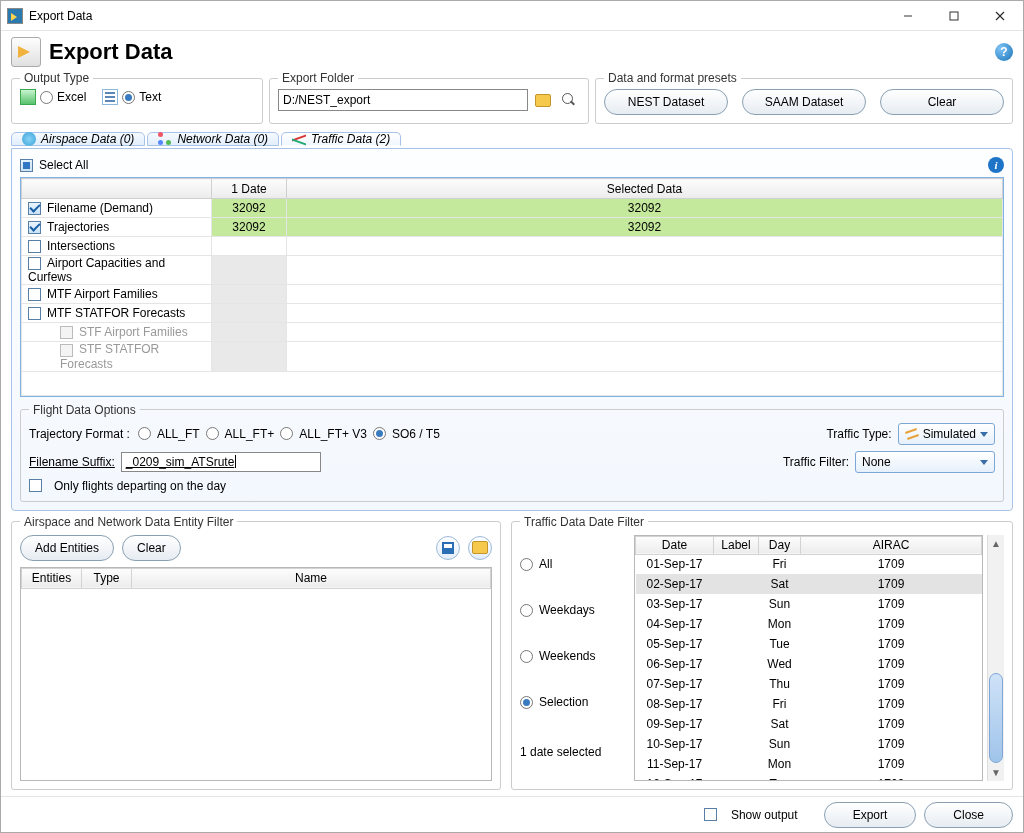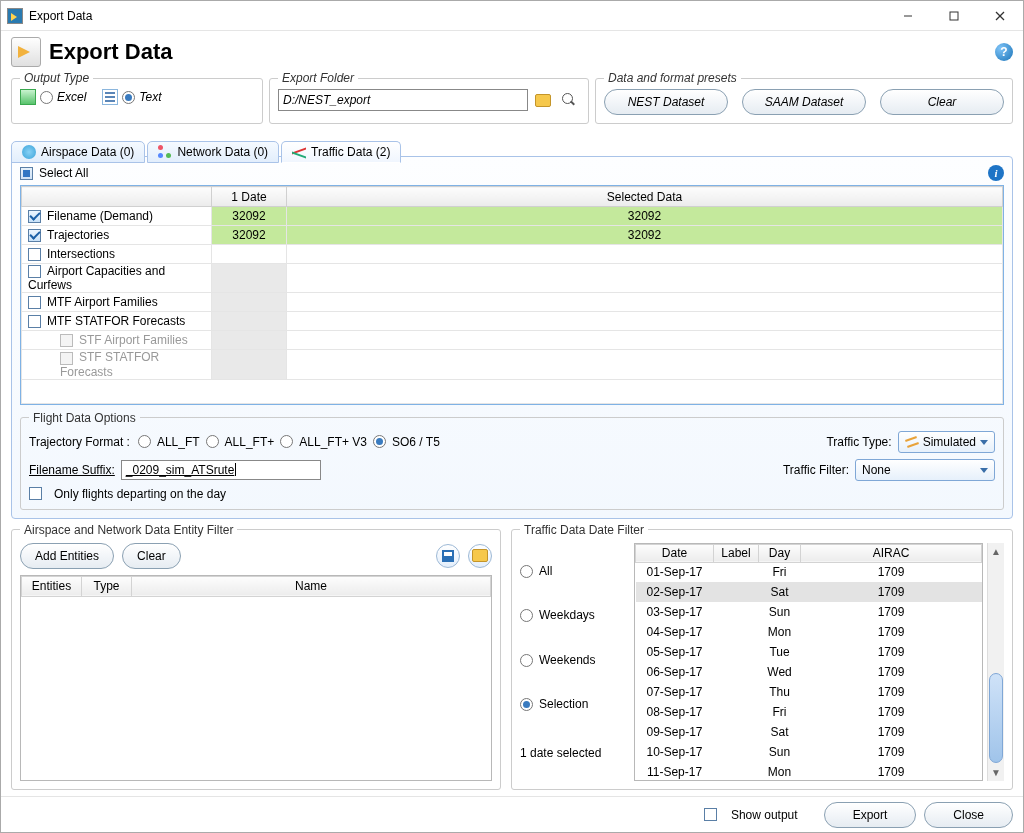--- a/index.html
+++ b/index.html
@@ -10,21 +10,21 @@
   .titlebar .ticon::after{content:"";position:absolute;left:3px;top:4px;width:0;height:0;border-top:4px solid transparent;border-bottom:4px solid transparent;border-left:6px solid #ffd24d;}
   .titlebar .title { flex:1; }
   .winbtns { display:flex; }
   .winbtn { width:46px;height:30px;display:flex;align-items:center;justify-content:center;color:#333;}
   .header { padding:6px 10px 4px 10px; display:flex; align-items:center; gap:8px;}
   .bigicon { width:30px;height:30px;background:linear-gradient(#fefefe,#e0e0e0);border:1px solid #aaa;border-radius:3px;position:relative;}
   .bigicon::after{content:"";position:absolute;left:6px;top:8px;width:0;height:0;border-top:6px solid transparent;border-bottom:6px solid transparent;border-left:12px solid #f2b23e;}
   .h1 { font-size:22px; font-weight:bold; font-family:Verdana, sans-serif;}
   .helpbtn { margin-left:auto; width:18px;height:18px;border-radius:50%;background:radial-gradient(circle at 30% 30%,#7ec3f7,#1b74b8);color:#fff;display:flex;align-items:center;justify-content:center;font-weight:bold;font-size:12px;}
   .content { flex:1; padding:0 10px 6px 10px; display:flex; flex-direction:column; gap:4px; overflow:hidden;}
-  .row1 { display:flex; gap:6px;font-style:italic; }
+  .row1 { display:flex; gap:6px; }
   fieldset { border:1px solid #ccc; border-radius:3px; padding:6px 8px 8px 8px; margin:0;}
   legend { padding:0 4px; color:#333;}
   .fs-output { width:252px; }
   .fs-export { width:320px; }
   .fs-presets { flex:1; }
   .otbody { display:flex; align-items:center; gap:4px; margin-top:-2px;}
   .miniic { width:16px;height:16px;display:inline-block;}
   .ic-excel{background:linear-gradient(#c8f3cf,#58c36c);border:1px solid #3aa84f;}
   .ic-text{background:#fff;border:1px solid #8bb6dd;position:relative;}
   .ic-text::after{content:"";position:absolute;left:2px;top:2px;right:2px;height:2px;background:#5a86b8;box-shadow:0 4px 0 #5a86b8,0 8px 0 #5a86b8;}
@@ -34,21 +34,21 @@
   .textinput{flex:1;height:22px;border:1px solid #888;background:#fff;padding:0 4px;display:flex;align-items:center;}
   .iconbtn{width:22px;height:22px;display:inline-flex;align-items:center;justify-content:center;}
   .ic-folder{width:16px;height:13px;background:#f6c84c;border:1px solid #c4952a;border-radius:2px;position:relative;}
   .ic-search{width:14px;height:14px;position:relative;}
   .ic-search::before{content:"";position:absolute;width:9px;height:9px;border:1.5px solid #555;border-radius:50%;left:0;top:0;}
   .ic-search::after{content:"";position:absolute;width:5px;height:2px;background:#555;transform:rotate(45deg);left:8px;top:9px;}
   .btn { height:26px; padding:0 14px; border:1px solid #8aa0b2; border-radius:13px; background:linear-gradient(#fff,#e6ecf2); display:inline-flex; align-items:center; justify-content:center; cursor:default;}
   .presetbody{display:flex;gap:14px;margin-top:-2px;}
   .presetbody .btn{flex:1;}
   .tabs { display:flex; align-items:flex-end; gap:2px; margin-top:2px;}
-  .tab { height:22px; padding:0 10px; display:flex; align-items:center; gap:5px; border:1px solid #a9c3e8; border-top-left-radius:5px;border-top-right-radius:5px; background:linear-gradient(#f5faff,#e2eefc); position:relative; top:11px; border-bottom:1px solid #a9c3e8;}
+  .tab { height:14px; padding:0 10px; display:flex; align-items:center; gap:5px; border:1px solid #a9c3e8; border-top-left-radius:5px;border-top-right-radius:5px; background:linear-gradient(#f5faff,#e2eefc); position:relative; top:2px; border-bottom:1px solid #a9c3e8;font-style:italic;}
   .tab.active { background:linear-gradient(#fff,#f0f6fe); border-bottom:1px solid #fff; }
   .tabicon{width:14px;height:14px;display:inline-block;}
   .ti-air{background:radial-gradient(circle at 50% 50%,#87d1f5,#3aa3d9);border-radius:50%;}
   .ti-net{position:relative;}
   .ti-net::before{content:"";position:absolute;width:5px;height:5px;border-radius:50%;background:#e56;left:0;top:0;box-shadow:8px 8px 0 #5b5,0 8px 0 #58f;}
   .ti-traf{position:relative;}
   .ti-traf::before{content:"";position:absolute;left:0;top:5px;width:14px;height:0;border-top:2px solid #d33; transform:skewY(-20deg);}
   .ti-traf::after{content:"";position:absolute;left:0;top:9px;width:14px;height:0;border-top:2px solid #2a7; transform:skewY(20deg);}
   .tabpanel { border:1px solid #a9c3e8; background:linear-gradient(#fdfeff,#f3f8fe); border-radius:0 4px 4px 4px; padding:8px; flex-shrink:0;}
   .selrow{display:flex;align-items:center;gap:6px;margin-bottom:4px;}

